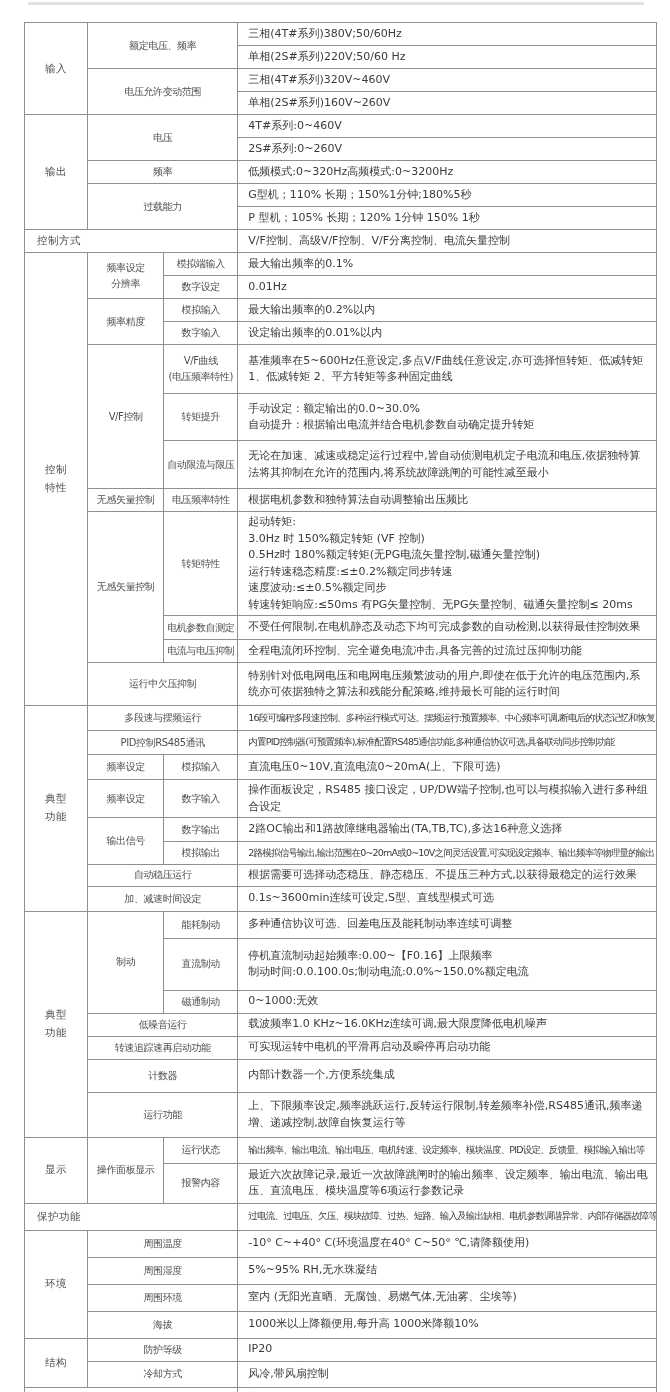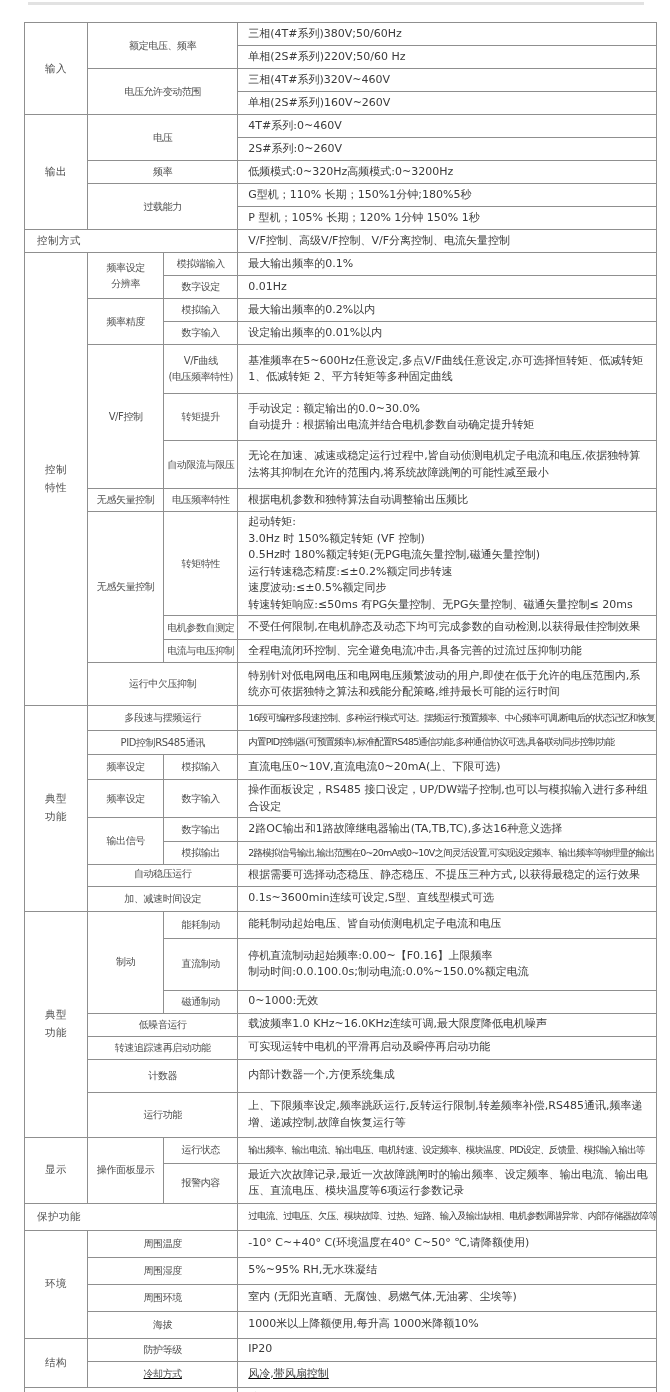--- a/index.html
+++ b/index.html
@@ -151,34 +151,34 @@
         </tr>
         <tr style="height: 24px;">
           <td rowspan="2" class="label">输出信号</td>
           <td class="label">数字输出</td>
           <td class="value">2路OC输出和1路故障继电器输出(TA,TB,TC),多达16种意义选择</td>
         </tr>
         <tr style="height: 23px;">
           <td class="label">模拟输出</td>
           <td class="value sm">2路模拟信号输出,输出范围在0~20mA或0~10V之间灵活设置,可实现设定频率、输出频率等物理量的输出</td>
         </tr>
-        <tr style="height: 14px; font-family: Liberation Mono, monospace;">
+        <tr style="height: 14px;">
           <td colspan="2" class="label">自动稳压运行</td>
           <td class="value">根据需要可选择动态稳压、静态稳压、不提压三种方式,以获得最稳定的运行效果</td>
         </tr>
         <tr style="height: 25px;">
           <td colspan="2" class="label">加、减速时间设定</td>
           <td class="value">0.1s~3600min连续可设定,S型、直线型模式可选</td>
         </tr>
         <tr style="height: 27px;">
           <td rowspan="7" class="group">典型
 功能</td>
           <td rowspan="3" class="label">制动</td>
           <td class="label">能耗制动</td>
-          <td class="value">能耗制动起始电压、皆自动侦测电机定子电流和电压</td>
+          <td class="value">多种通信协议可选、回差电压及能耗制动率连续可调整</td>
         </tr>
         <tr style="height: 52px;">
           <td class="label">直流制动</td>
           <td class="value">停机直流制动起始频率:0.00~【F0.16】上限频率
 制动时间:0.0.100.0s;制动电流:0.0%~150.0%额定电流</td>
         </tr>
         <tr style="height: 23px;">
           <td class="label">磁通制动</td>
           <td class="value">0~1000:无效</td>
         </tr>
@@ -227,21 +227,21 @@
         </tr>
         <tr style="height: 27px;">
           <td colspan="2" class="label">海拔</td>
           <td class="value">1000米以上降额便用,每升高 1000米降额10%</td>
         </tr>
         <tr style="height: 23px;">
           <td rowspan="2" class="group">结构</td>
           <td colspan="2" class="label">防护等级</td>
           <td class="value">IP20</td>
         </tr>
-        <tr style="height: 26px; text-decoration: underline;">
+        <tr style="height: 26px;">
           <td colspan="2" class="label">冷却方式</td>
           <td class="value">风冷,带风扇控制</td>
         </tr>
         <tr style="height: 22px;">
           <td colspan="3" class="biglabel">安装方式</td>
           <td class="value">壁挂式,柜式</td>
         </tr>
       </tbody>
   </table>
 </div>

